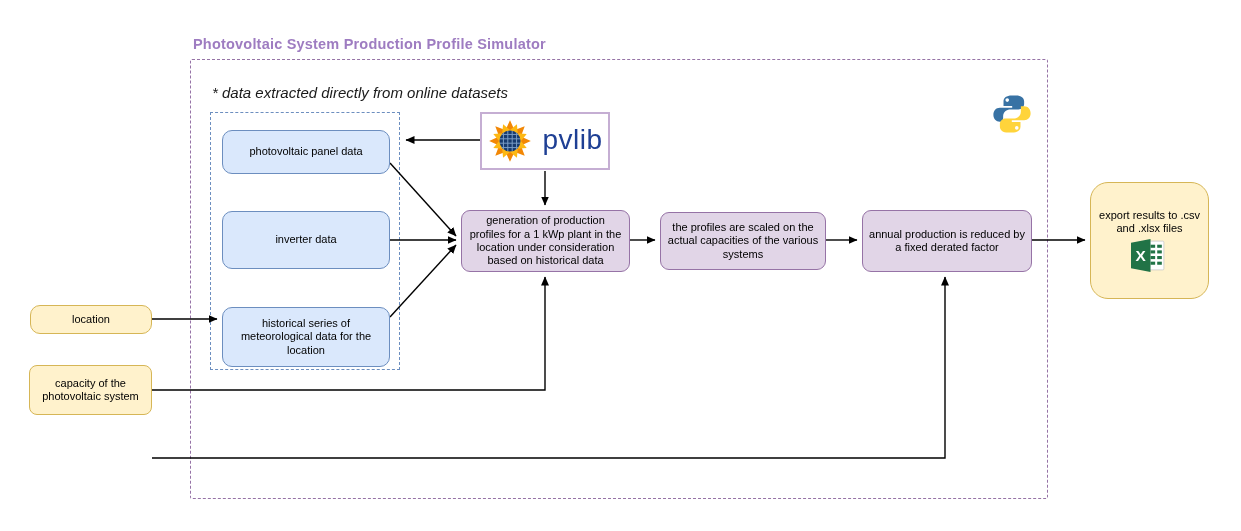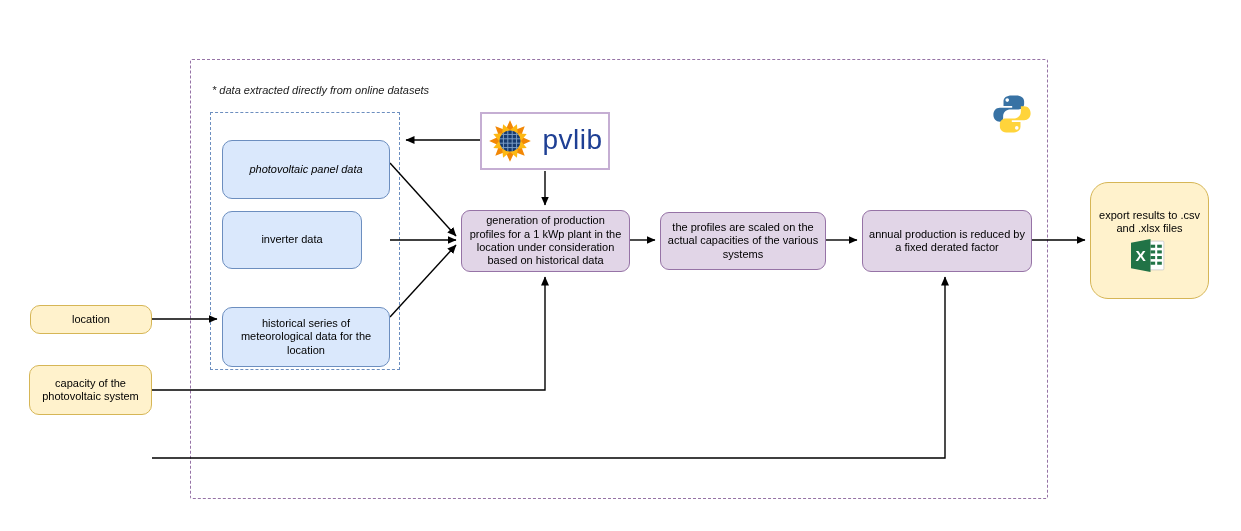--- a/index.html
+++ b/index.html
@@ -7,21 +7,21 @@
   #canvas {
     position:relative; width:1241px; height:531px; background:#fff;
     overflow:hidden;
   }
   .abs { position:absolute; box-sizing:border-box; }
   #title {
     left:193px; top:36px; font-size:14.5px; font-weight:bold;
     color:var(--title-color); letter-spacing:0.2px;
   }
   #note {
-    left:212px; top:84px; font-size:11px; font-style:italic; color:#1a1a1a;
+    left:212px; top:84px; font-size:15px; font-style:italic; color:#1a1a1a;
   }
   .dashed-outer {
     left:190px; top:59px; width:858px; height:440px;
     border:1px dashed var(--outer-border); border-radius:2px;
   }
   .dashed-inner {
     left:210px; top:112px; width:190px; height:258px;
     border:1px dashed var(--blue-border);
   }
   .node {
@@ -30,28 +30,28 @@
   }
   .blue-node {
     background:var(--blue-fill); border:1px solid var(--blue-border); border-radius:10px;
   }
   .purple-node {
     background:var(--purple-fill); border:1px solid var(--purple-border); border-radius:9px;
   }
   .yellow-node {
     background:var(--yellow-fill); border:1px solid var(--yellow-border); border-radius:10px;
   }
-  #node-panel   { left:222px; top:140px; width:168px; height:59px;font-style:italic; }
-  #node-inverter{ left:222px; top:211px; width:140px; height:58px; }
+  #node-panel   { left:222px; top:130px; width:168px; height:44px; }
+  #node-inverter{ left:222px; top:211px; width:168px; height:58px; }
   #node-meteo   { left:222px; top:289px; width:168px; height:60px;margin-top:18px; }
   #node-generation { left:461px; top:210px; width:169px; height:62px; }
   #node-scaling    { left:660px; top:212px; width:166px; height:58px; }
   #node-derating   { left:862px; top:210px; width:170px; height:62px; }
   #node-location { left:30px; top:305px; width:122px; height:29px; }
-  #node-capacity { left:29px; top:365px; width:123px; height:50px; }
+  #node-capacity { left:29px; top:365px; width:123px; height:50px;border-radius:8px; }
   #node-yearly   { left:29px; top:433px; width:123px; height:50px; }
   #node-export {
     left:1090px; top:182px; width:119px; height:117px; border-radius:18px;
     flex-direction:column; gap:4px; padding:8px 6px;
   }
   #pvlib-box {
     left:480px; top:112px; width:130px; height:58px;
     background:#fff; border:2px solid var(--pvlib-border);
     display:flex; align-items:center; justify-content:center; gap:9px;
   }
@@ -63,20 +63,21 @@
   #arrow-layer { left:0; top:0; width:1241px; height:531px; pointer-events:none; }
 </style>
 </head>
 <body>
 
 <div id="canvas">
 
   <div class="abs dashed-outer"></div>
   <div class="abs dashed-inner"></div>
 
+  <div class="abs" id="title">Photovoltaic System Production Profile Simulator</div>
   <div class="abs" id="note">* data extracted directly from online datasets</div>
 
   <svg class="abs" id="arrow-layer" viewBox="0 0 1241 531" xmlns="http://www.w3.org/2000/svg">
     <defs>
       <marker id="ah" markerWidth="11" markerHeight="9" refX="8.5" refY="4" orient="auto" markerUnits="userSpaceOnUse">
         <path d="M0 0 L9 4 L0 8 Z" style="fill:var(--arrow-color)"></path>
       </marker>
     </defs>
     <g style="stroke:var(--arrow-color)" stroke-width="1.4" fill="none">
       <line x1="480" y1="140" x2="406" y2="140" marker-end="url(#ah)"></line>

